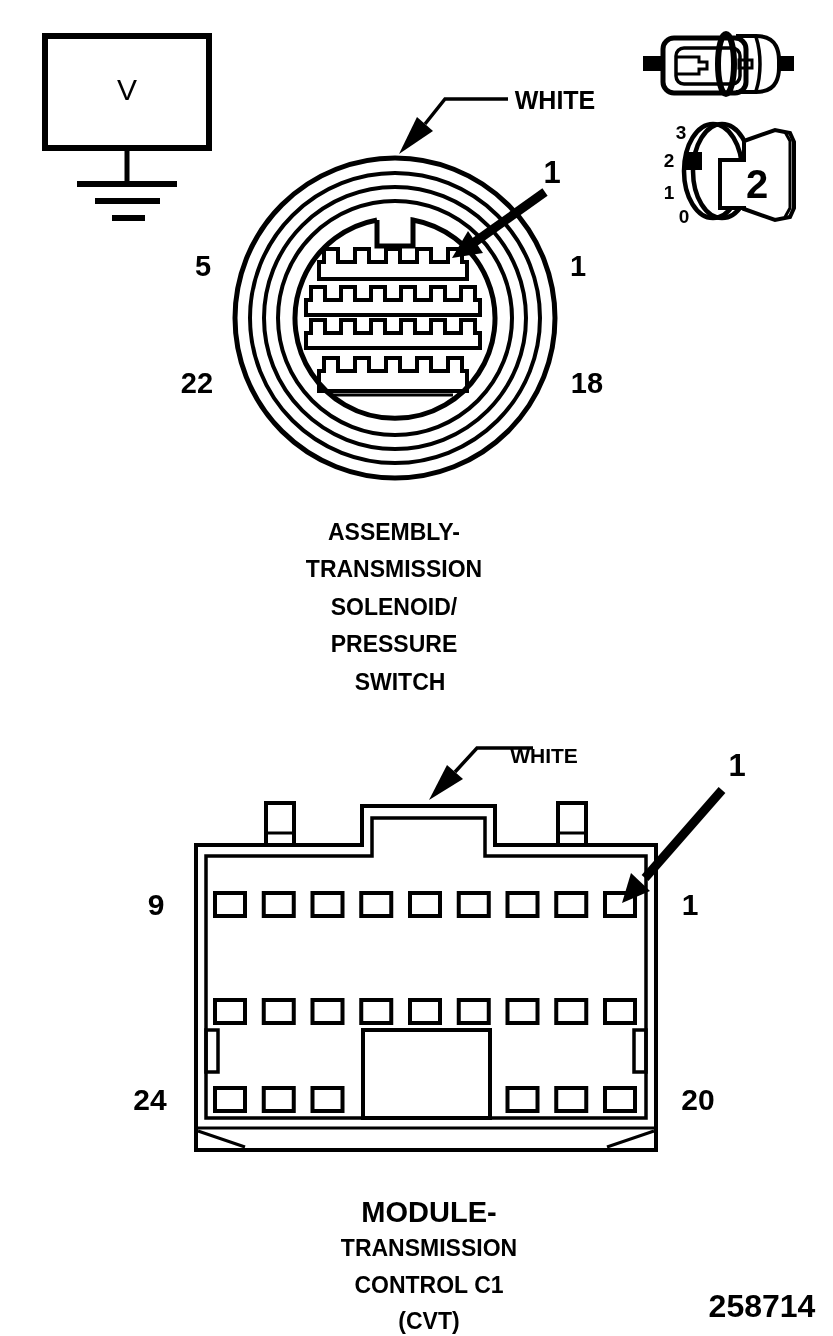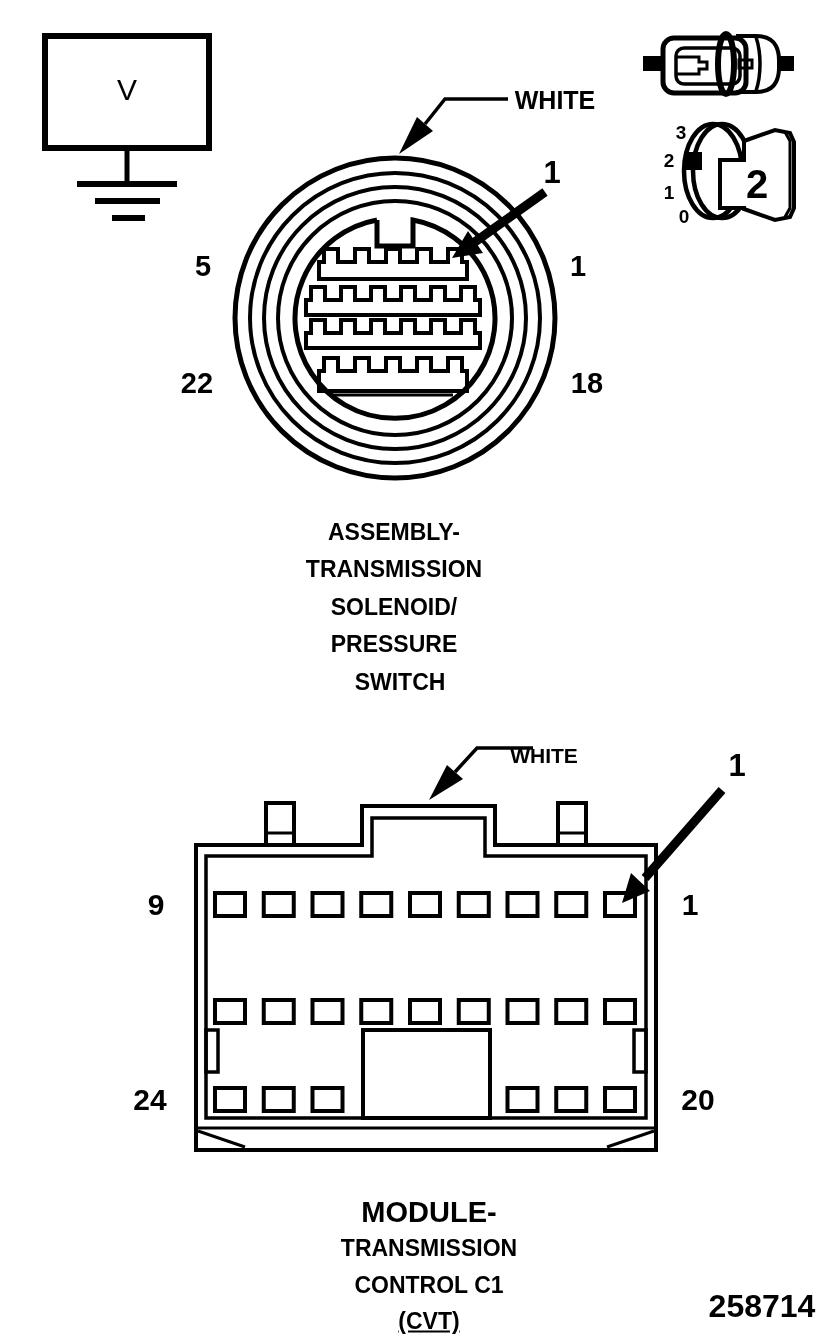--- a/index.html
+++ b/index.html
@@ -148,16 +148,16 @@
   <div class="t b" style="left:544px;top:748px;font-size:21px;margin-top:7px;">WHITE</div>
   <div class="t b" style="left:737px;top:765px;font-size:31px;">1</div>
   <div class="t b" style="left:156px;top:905px;font-size:30px;">9</div>
   <div class="t b" style="left:690px;top:905px;font-size:30px;">1</div>
   <div class="t b" style="left:150px;top:1100px;font-size:30px;">24</div>
   <div class="t b" style="left:698px;top:1100px;font-size:30px;">20</div>
 
   <div class="t b" style="left:429px;top:1212px;font-size:29px;">MODULE-</div>
   <div class="t b" style="left:429px;top:1248px;font-size:23px;">TRANSMISSION</div>
   <div class="t b" style="left:429px;top:1285px;font-size:23px;">CONTROL C1</div>
-  <div class="t b" style="left:429px;top:1321px;font-size:23px;text-decoration:underline;">(CVT)</div>
+  <div class="t b" style="left:429px;top:1321px;font-size:23px;">(CVT)</div>
 
   <div class="t b" style="left:762px;top:1306px;font-size:32px;">258714</div>
 </div>
 
 </body></html>

